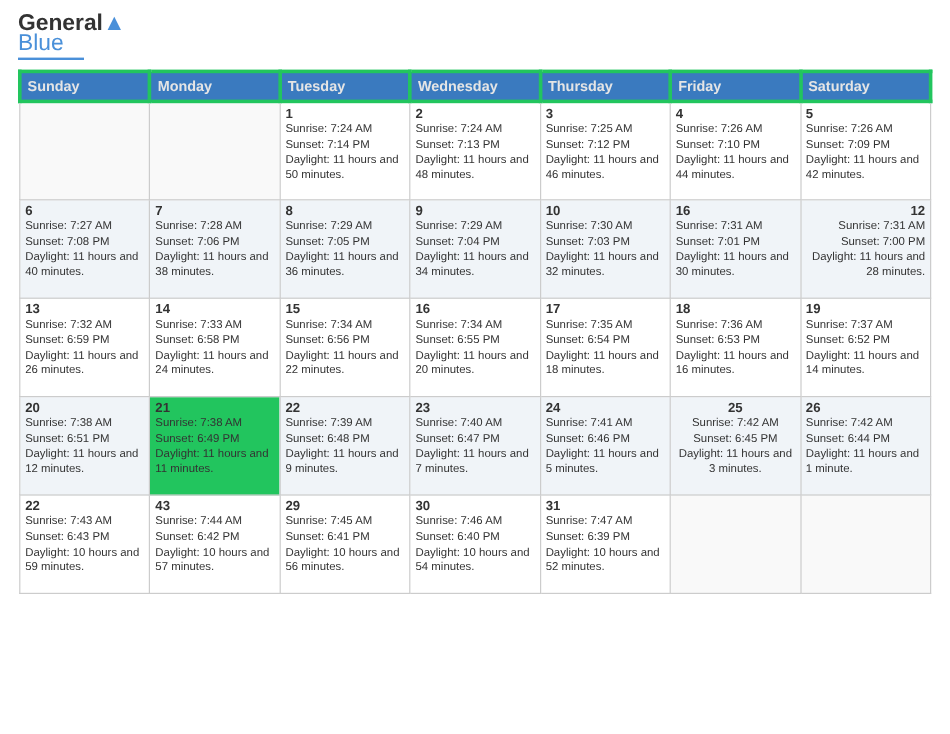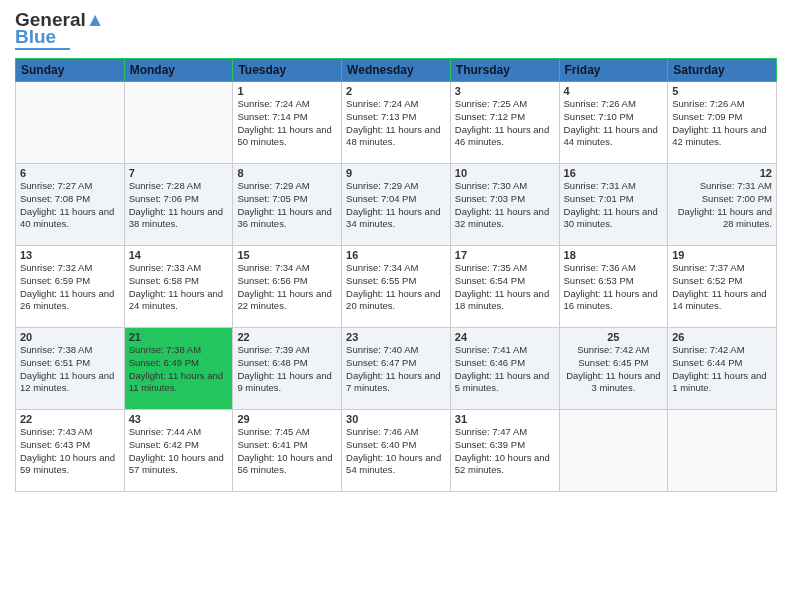--- a/index.html
+++ b/index.html
@@ -41,26 +41,26 @@
       font-size: 13px;
       color: #555;
     }
     .calendar-table {
       width: 100%;
       border-collapse: collapse;
       table-layout: fixed;
     }
     .calendar-table th {
       background: #3a7abf;
-      color: #0f172a;
+      color: #e5e5e5;
       text-align: left;
       padding: 4px 5px;
       font-size: 12px;
       font-weight: bold;
-      border: 1px solid #22c55e;
+      border: 3px solid #22c55e;
     }
     .calendar-table td {
       border: 1px solid #ccc;
       vertical-align: top;
       padding: 3px 4px;
       font-size: 10px;
       color: #333;
       background: #fff;
       height: 82px;
     }
@@ -86,21 +86,21 @@
 <body>
 <div class="page">
 
   <div class="header">
     <div class="logo">
       <div style="display:flex; align-items:center;">
         <div style="font-size:19px; font-weight:bold; color:#333; line-height:1;">
           <span style="color:#333;">General</span><span style="color:#4a90d9;">▲</span>
         </div>
       </div>
-      <div style="font-size:19px; font-weight:bold; color:#4a90d9; line-height:1; margin-top:-2px;">Blue</div>
+      <div style="font-size:19px; font-weight:normal; color:#4a90d9; line-height:1; margin-top:-2px;">Blue</div>
       <div style="width:55px; height:2px; background:#4a90d9; margin-top:2px;"></div>
     </div>
     <div class="title-block">
       <div class="month-title"></div>
       <div class="location"></div>
     </div>
   </div>
 
   <table class="calendar-table">
     <thead>

